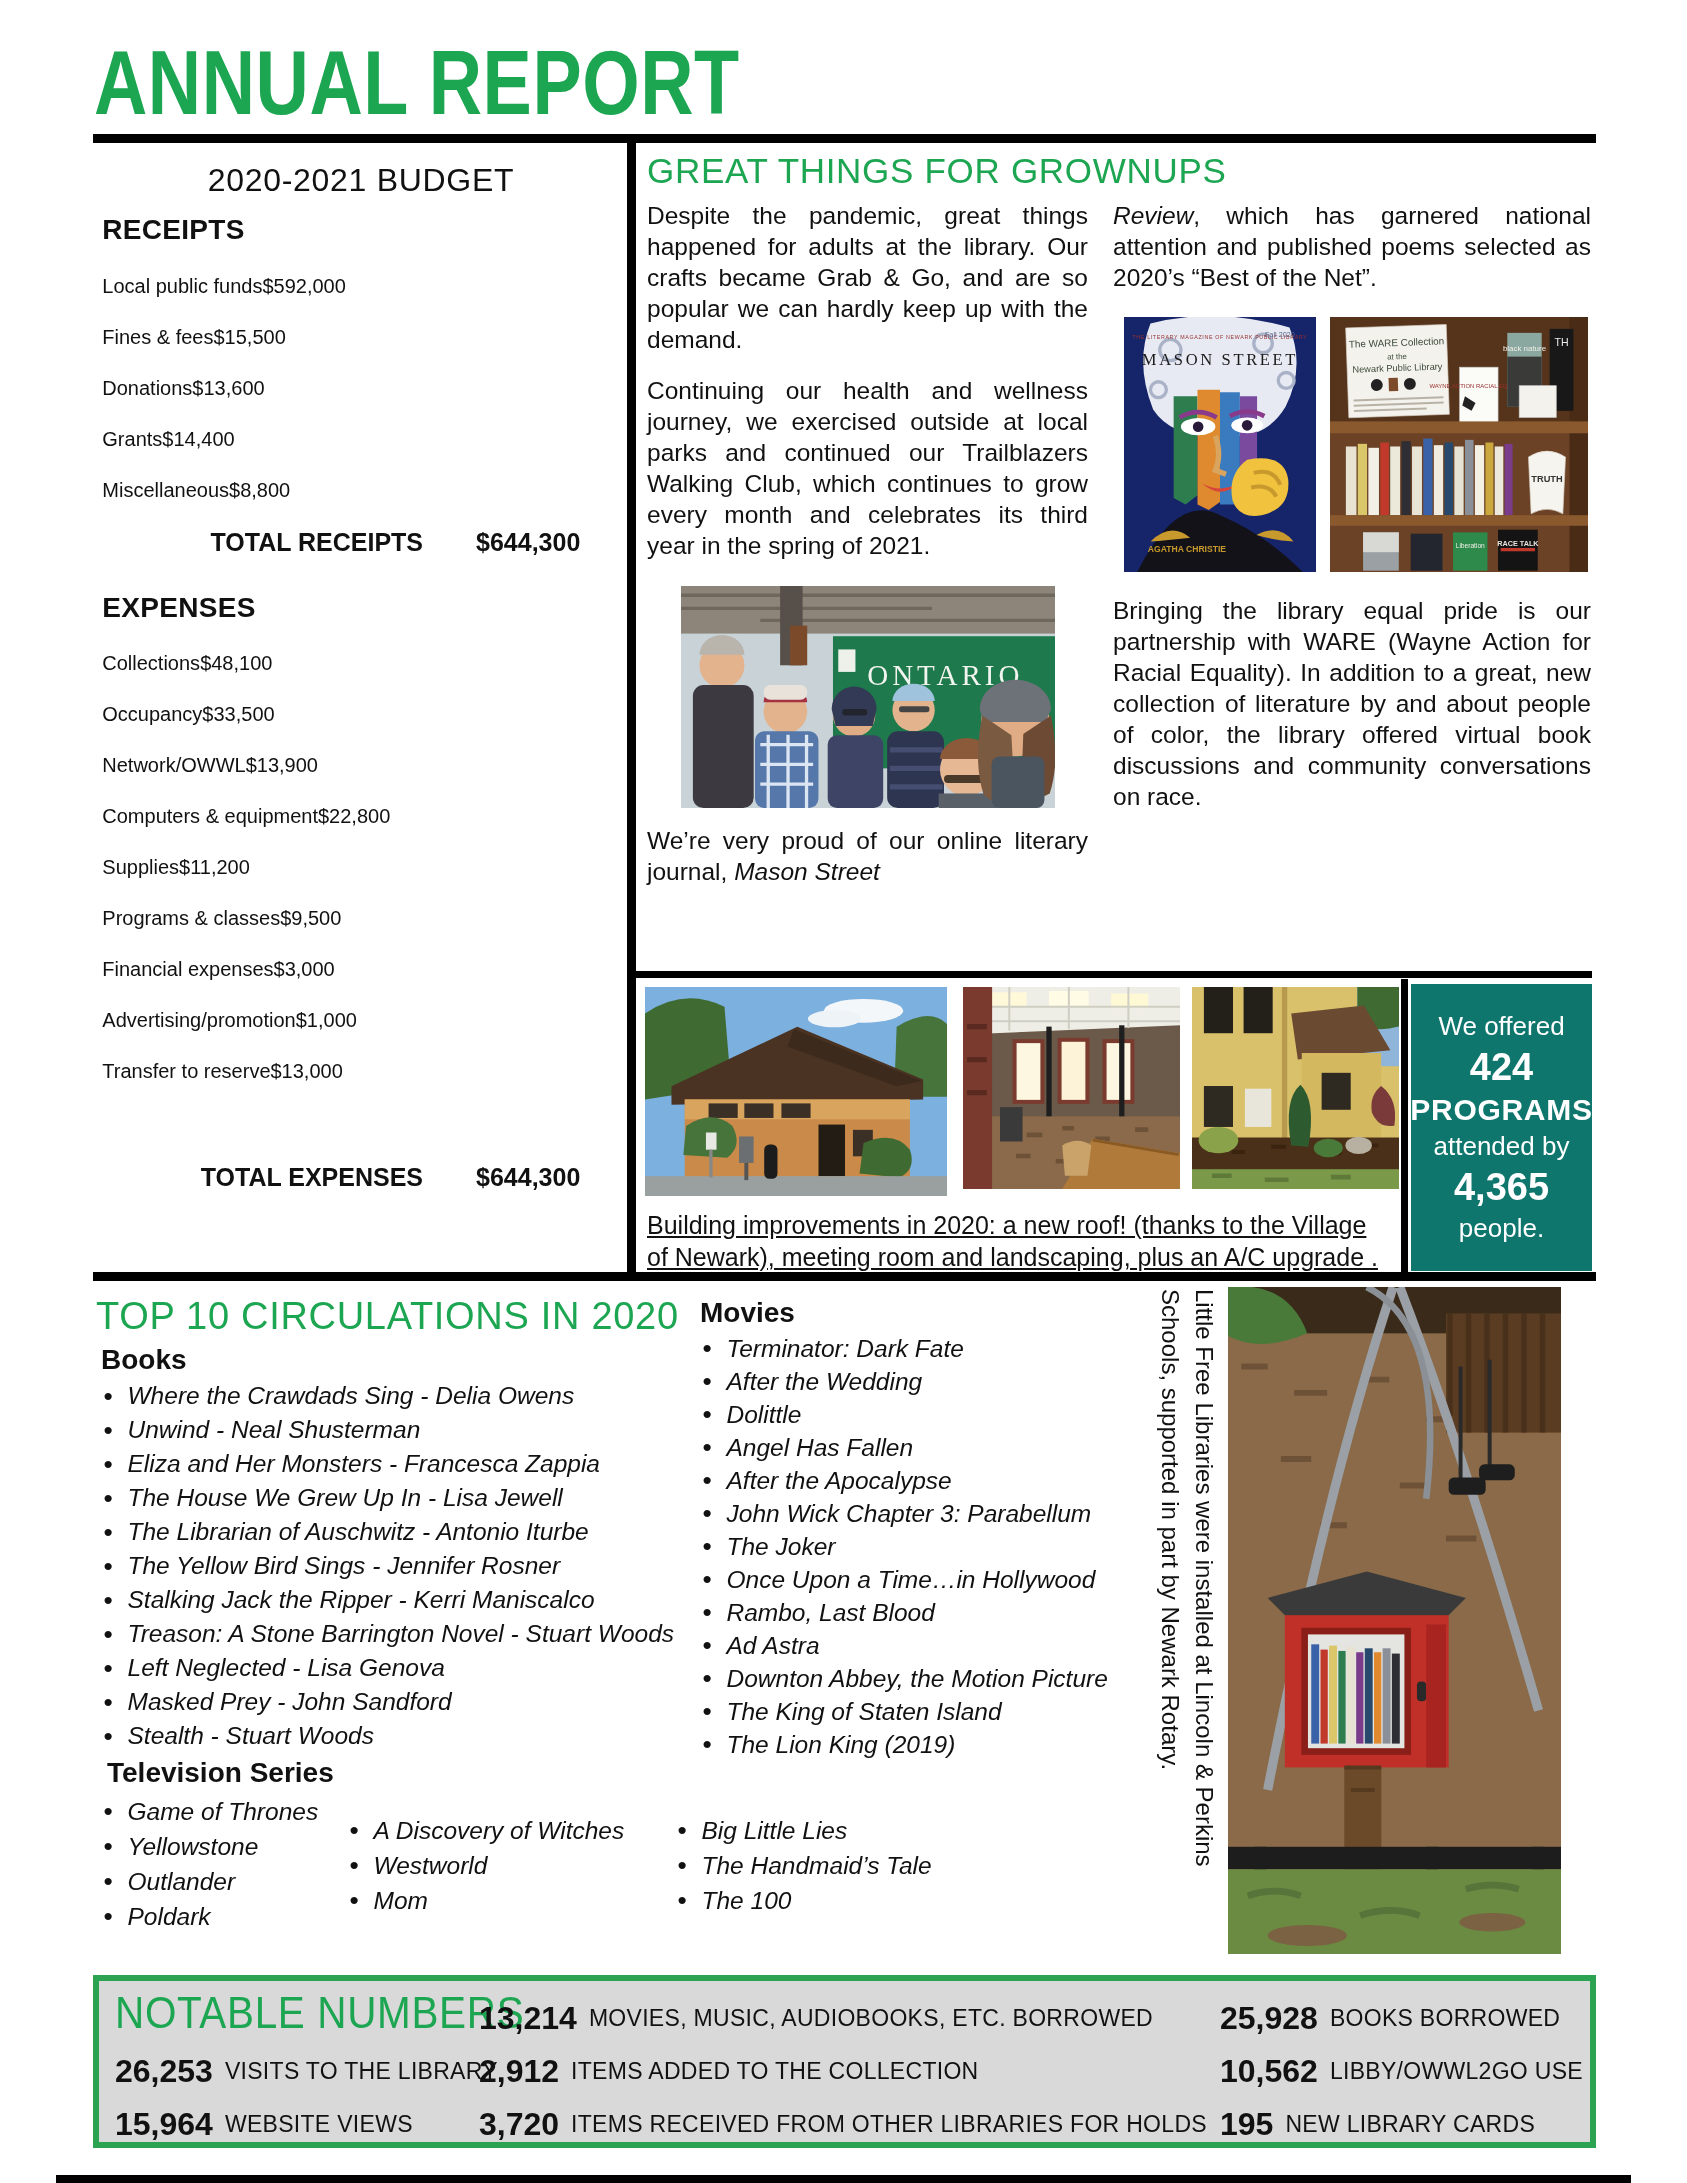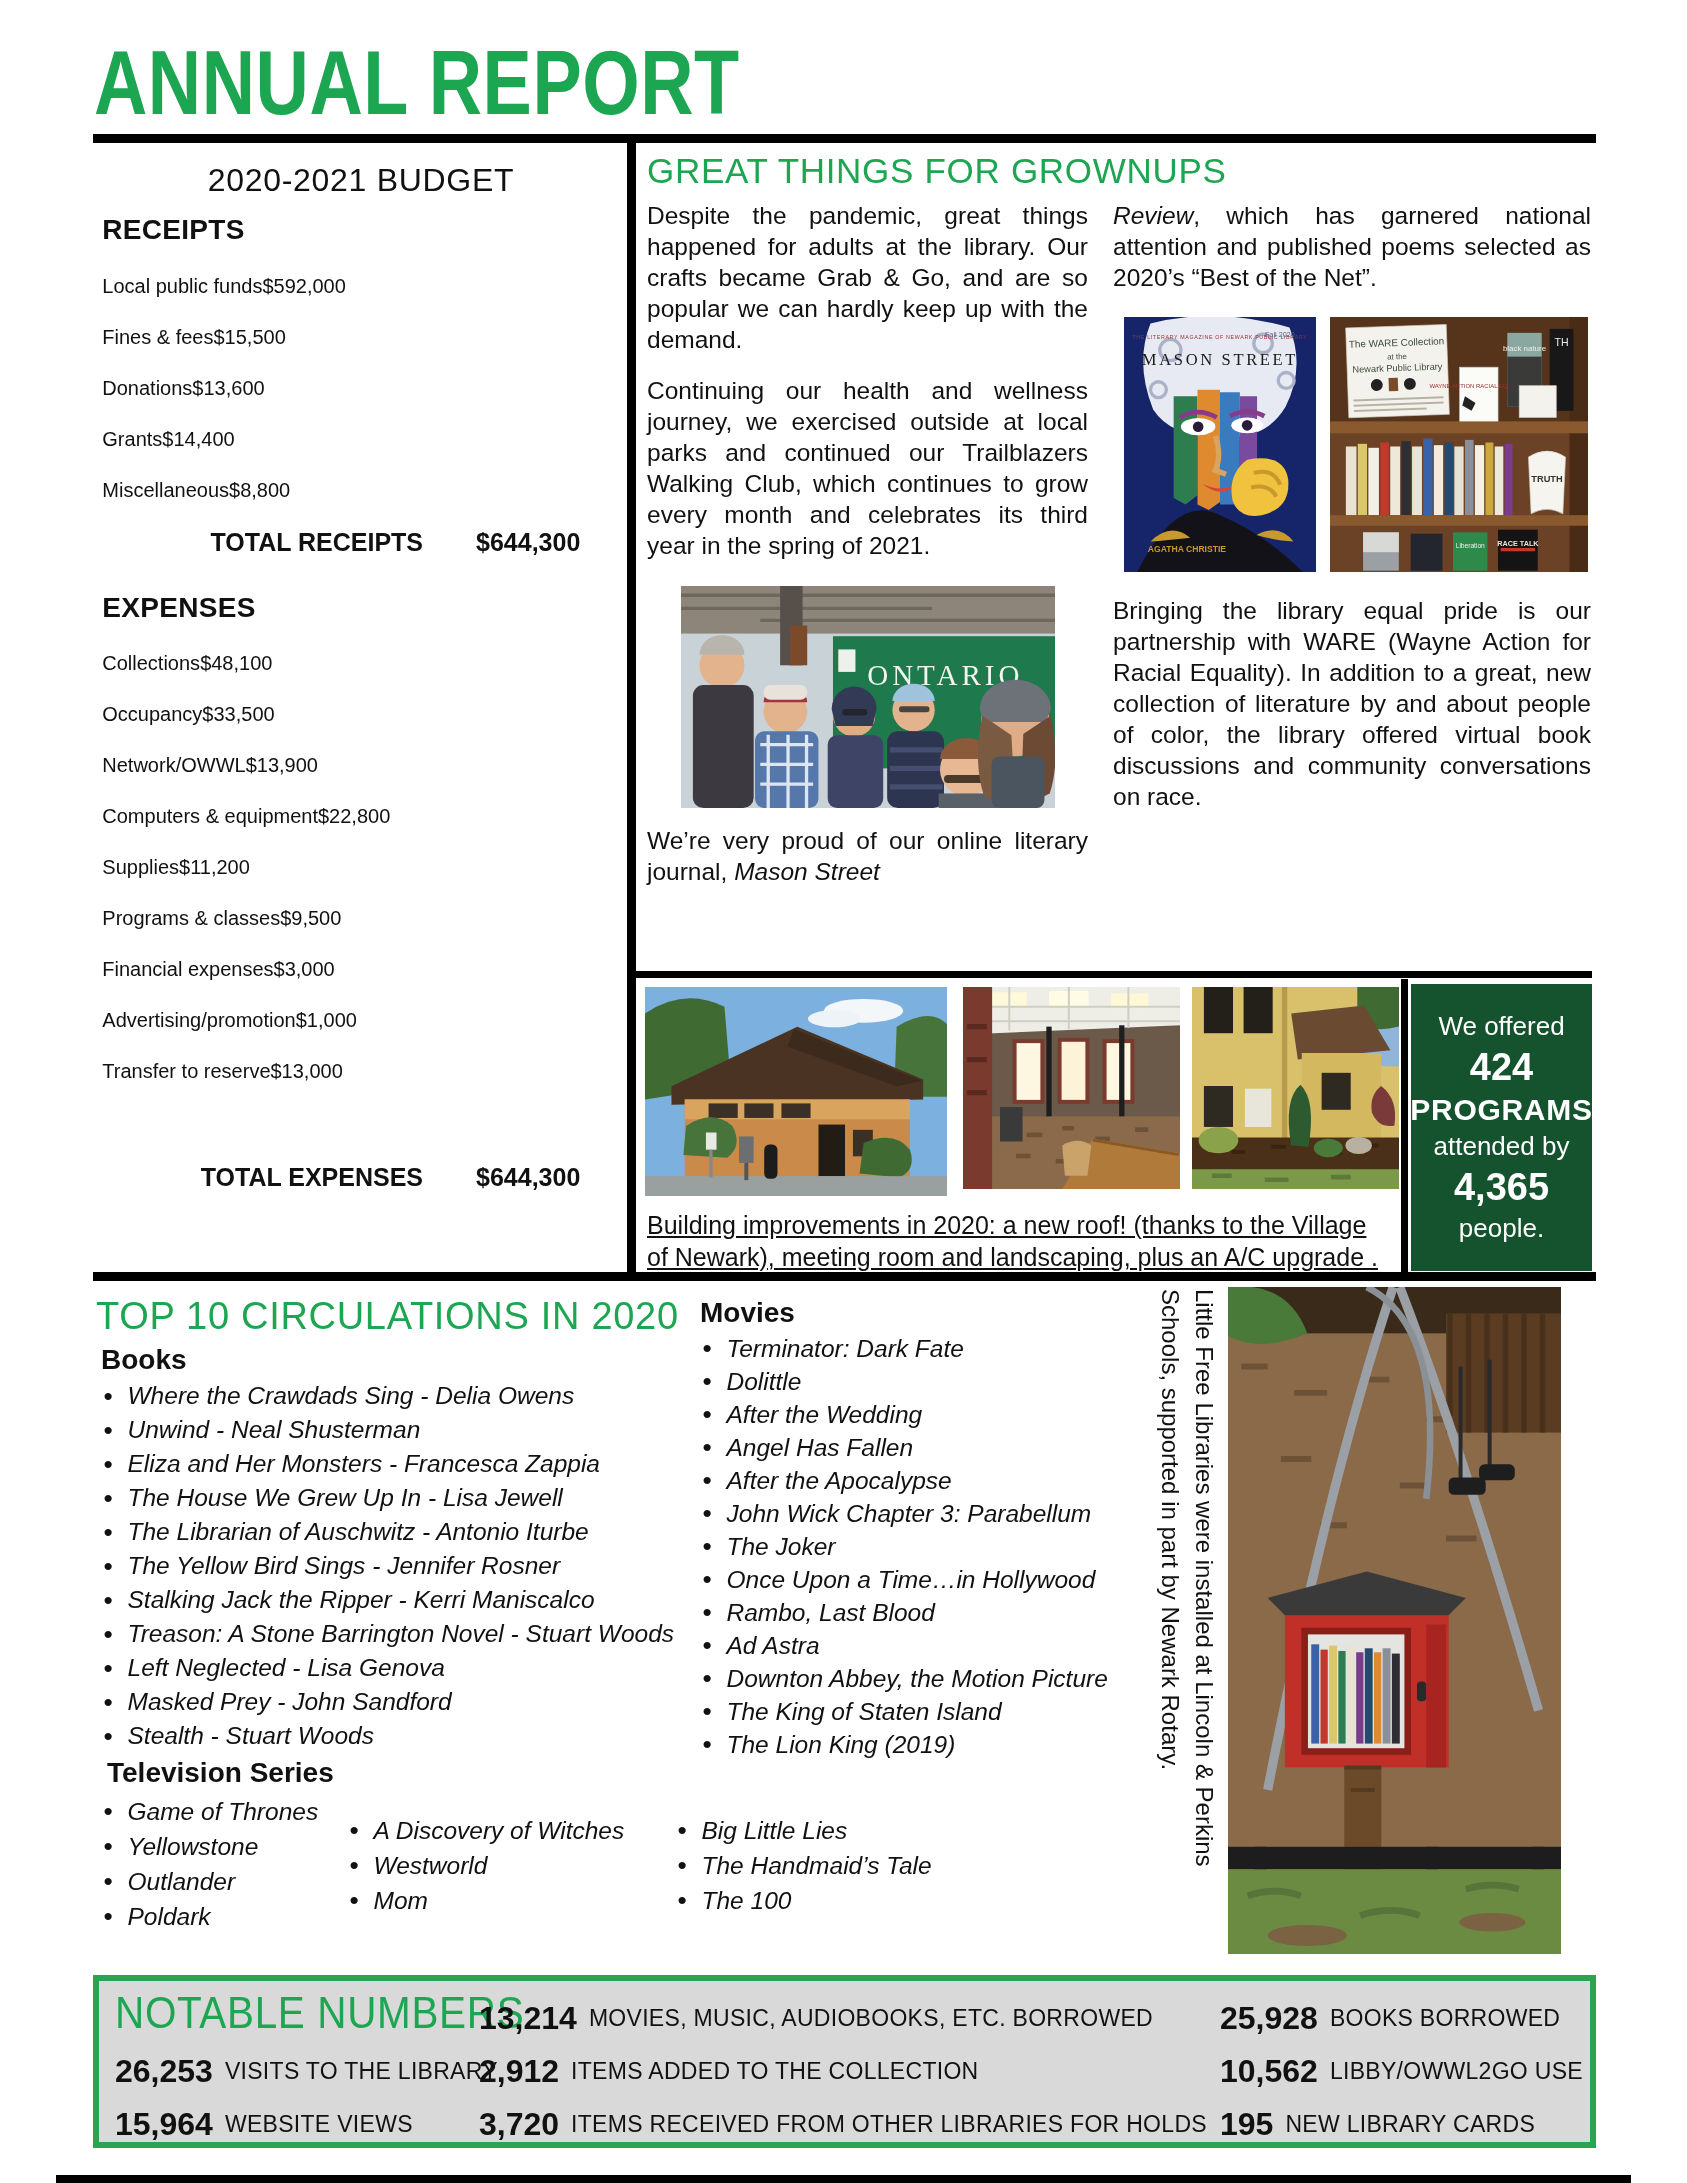--- a/index.html
+++ b/index.html
@@ -15,21 +15,21 @@
   .b-total{display:flex;justify-content:flex-end;align-items:center;height:51px;font-size:25px;font-weight:bold;}
   .b-total .b-label{margin-right:53px;}
   
   .green-head{color:#1da652;font-size:35px;letter-spacing:0.7px;white-space:nowrap;}
   .body-copy p{margin:0 0 20px 0;font-size:24.5px;line-height:31px;text-align:justify;}
   .body-copy p:last-child{margin-bottom:0;}
   .photo-frame{display:block;}
   .photo-frame svg{display:block;width:100%;height:100%;}
   .caption{font-size:25px;line-height:32px;}
   
-  .programs-box{background:#14532d;color:#fff;display:flex;flex-direction:column;justify-content:space-between;align-items:center;text-align:center;padding:26.5px 5.3px;box-sizing:border-box;}
+  .programs-box{background:#0f766e;color:#fff;display:flex;flex-direction:column;justify-content:space-between;align-items:center;text-align:center;padding:26.5px 5.3px;box-sizing:border-box;}
   .pb-sm{font-size:26px;}
   .pb-num{font-size:38px;font-weight:bold;}
   .pb-big{font-size:30px;font-weight:bold;letter-spacing:0.7px;}
   
   .list{list-style:none;margin:0;padding:0;font-size:24.5px;font-style:italic;}
   .list li{position:relative;padding-left:26.5px;height:34px;display:flex;align-items:center;white-space:nowrap;}
   .list li::before{content:"•";position:absolute;left:2.6px;font-style:normal;font-size:26.5px;}
   .list.movies li{height:33px;}
   .list.tv li{height:35px;}
   .sub-head{font-size:28px;font-weight:bold;}
@@ -385,22 +385,22 @@
     <li>Treason: A Stone Barrington Novel - Stuart Woods</li>
     <li>Left Neglected - Lisa Genova</li>
     <li>Masked Prey - John Sandford</li>
     <li>Stealth - Stuart Woods</li>
   </ul>
 
 <div class="abs sub-head" style="left:700px;top:1297px;">Movies</div>
 <ul class="abs list movies" style="left:700px;top:1332px;width:463px;">
 
 <li>Terminator: Dark Fate</li>
+    <li>After the Wedding</li>
     <li>Dolittle</li>
-    <li>After the Wedding</li>
     <li>Angel Has Fallen</li>
     <li>After the Apocalypse</li>
     <li>John Wick Chapter 3: Parabellum</li>
     <li>The Joker</li>
     <li>Once Upon a Time…in Hollywood</li>
     <li>Rambo, Last Blood</li>
     <li>Ad Astra</li>
     <li>Downton Abbey, the Motion Picture</li>
     <li>The King of Staten Island</li>
     <li>The Lion King (2019)</li>

